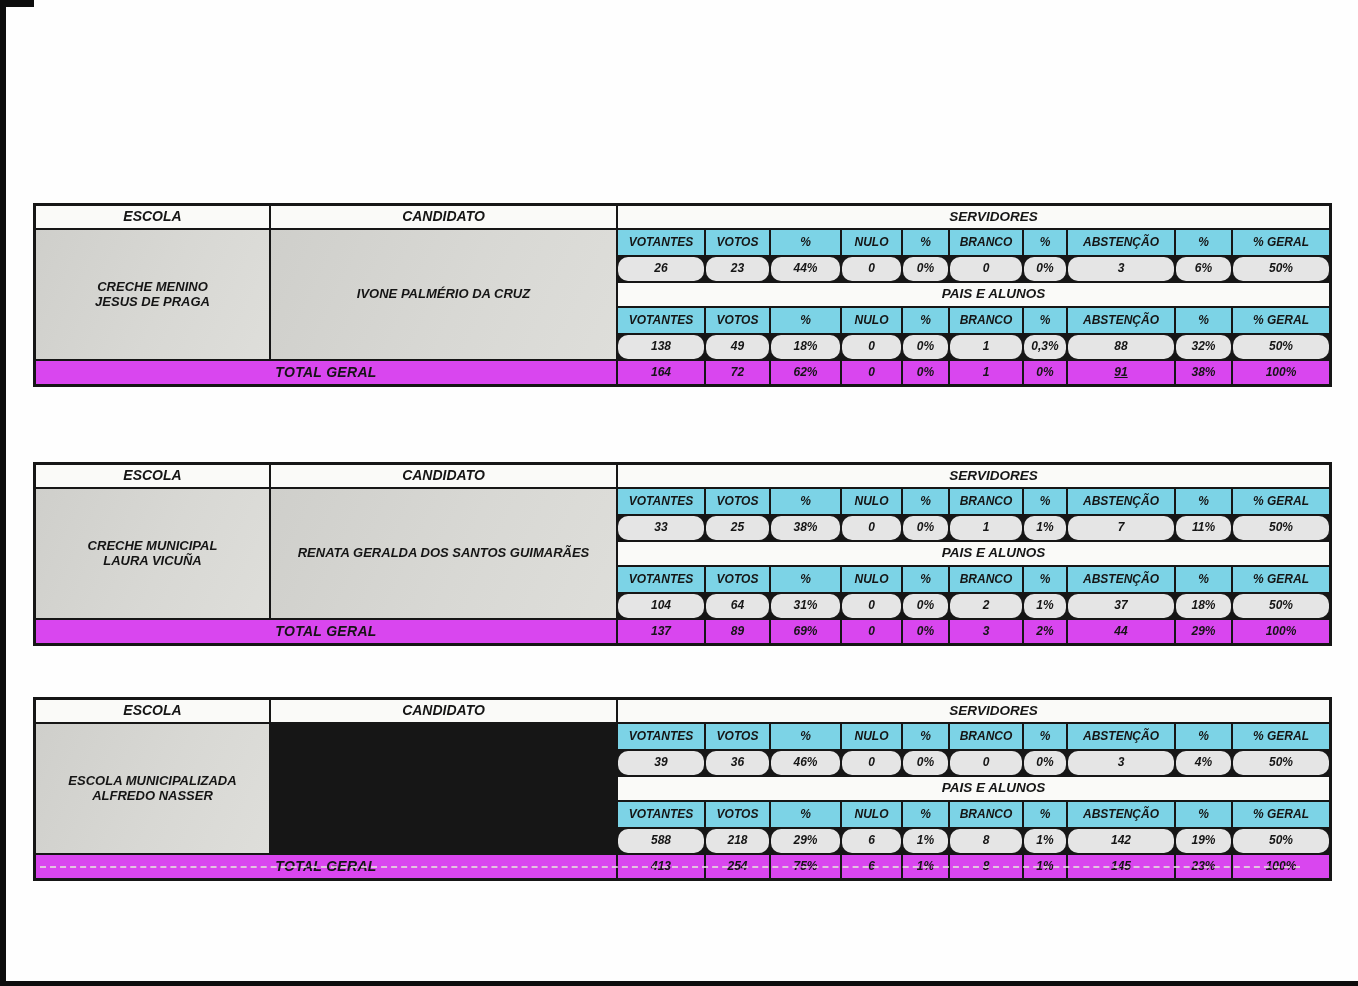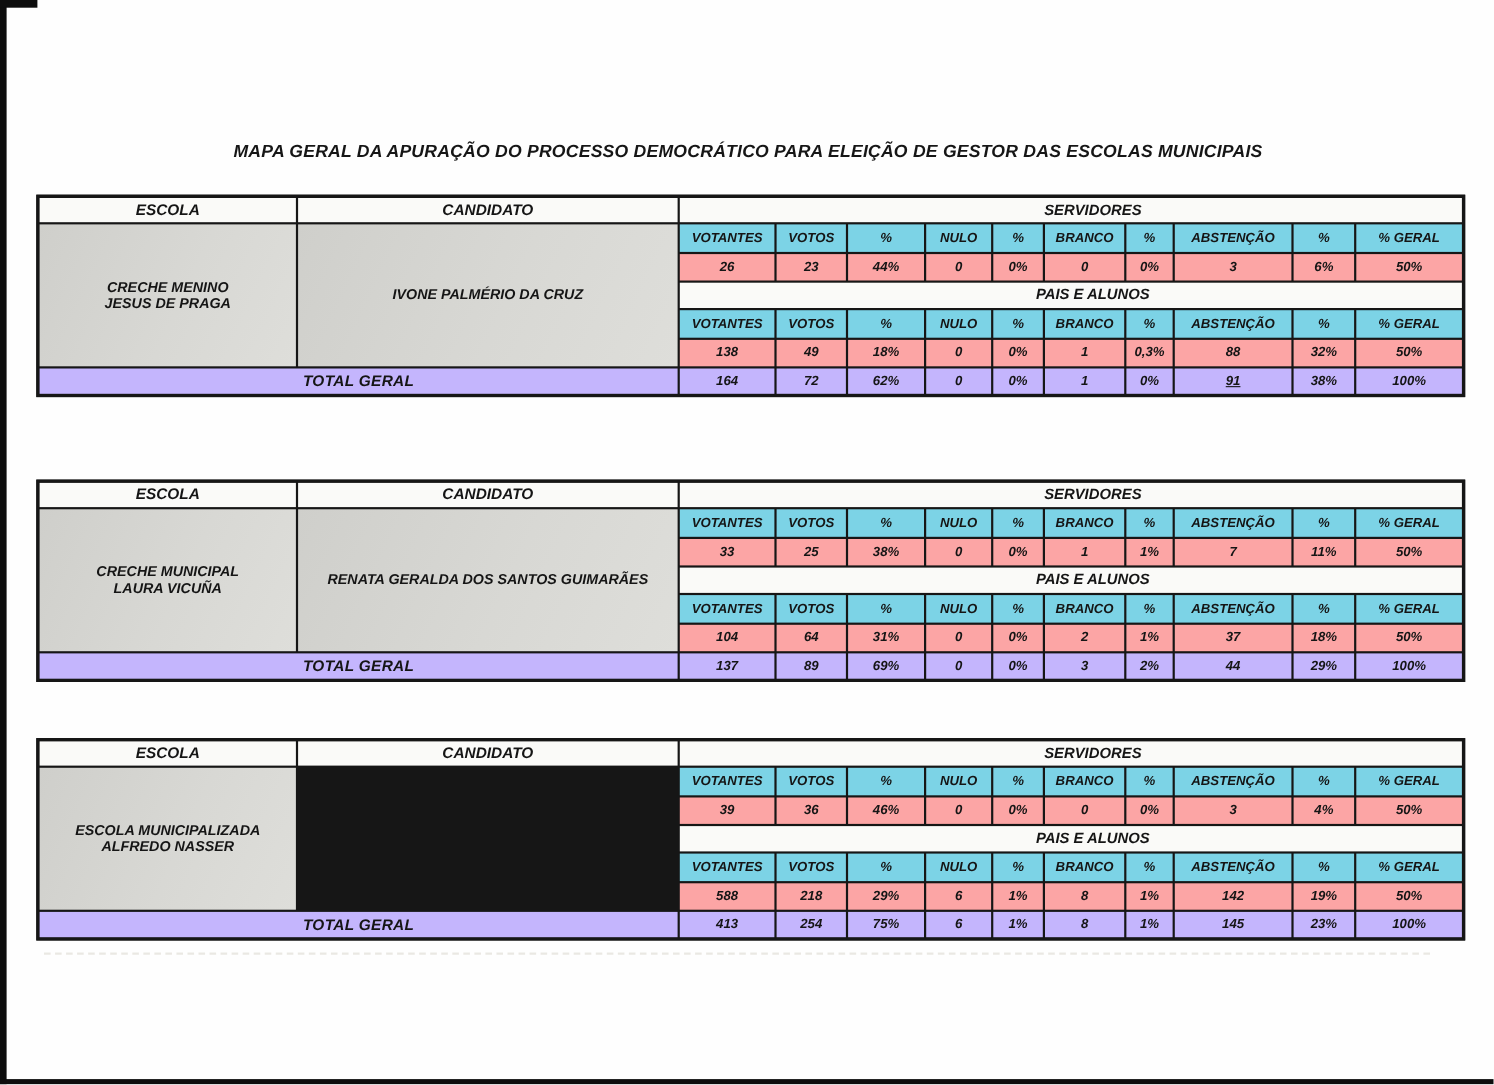--- a/index.html
+++ b/index.html
@@ -13,53 +13,52 @@
   .title{
     position:absolute;left:60px;top:130px;width:1240px;margin:0;
     text-align:center;font-size:16px;font-weight:bold;font-style:italic;
     letter-spacing:.2px;color:#161616;
   }
   .vtable{
     position:absolute;left:33px;width:1293px;
     display:grid;
     grid-template-columns:233px 345px 86px 63px 69px 59px 45px 72px 42px 106px 55px minmax(0,1fr);
     grid-template-rows:22px 25px 24px 23px 25px 24px 23px;
-    gap:2px;background:#161616;border:3px solid #161616;
+    gap:2px;background:#161616;border:3px solid #161616;margin-top:26px;
   }
   .t0{top:177px;} .t1{top:436px;} .t2{top:671px;}
   .cell{
     display:flex;align-items:center;justify-content:center;
     font-weight:bold;font-style:italic;text-align:center;
     line-height:1.1;overflow:hidden;white-space:nowrap;
   }
   .c-white{background:#fafaf8;}
   .c-blue{background:#7cd3e6;}
-  .c-green{background:#fca5a5;}
-  .c-yellow{background:#c4b5fd;}
+  .c-green{background:#e5e5e5;border-radius:10px;}
+  .c-yellow{background:#d946ef;}
   .c-gray{background:linear-gradient(115deg,#cfcfcb 0%,#d8d8d4 55%,#dededa 100%);}
   .h-lbl{font-size:14px;}
   .h-sec{font-size:13.5px;padding-left:40px;}
   .h-col{font-size:12px;}
   .v-num{font-size:12px;}
   .name{font-size:13px;flex-direction:column;white-space:normal;}
   .name span{display:block;}
   .total-lbl{font-size:14px;letter-spacing:.3px;}
   .artifact-line{
     position:absolute;left:40px;top:866px;width:1260px;height:0;
     border-top:2px dashed #e6e3dd;opacity:.8;
   }
 </style>
 </head>
 <body>
 
 <div class="page">
   <div class="edge-left"></div>
   <div class="edge-bottom"></div>
   <div class="corner-notch"></div>
-  <h1 class="title">MAPA GERAL DA APURAÇÃO DO PROCESSO DEMOCRÁTICO PARA ELEIÇÃO DE GESTOR DAS ESCOLAS MUNICIPAIS</h1>
   <div id="tables">
       <div class="vtable t0">
         <div class="cell c-white h-lbl" style="grid-area: 1 / 1;">ESCOLA</div>
         <div class="cell c-white h-lbl" style="grid-area: 1 / 2;">CANDIDATO</div>
         <div class="cell c-white h-sec" style="grid-area: 1 / 3 / auto / -1;">SERVIDORES</div>
         <div class="cell c-gray name" style="grid-area: 2 / 1 / span 5;">
           <span>CRECHE MENINO</span>
           <span>JESUS DE PRAGA</span>
         </div>
         <div class="cell c-gray name" style="grid-area: 2 / 2 / span 5;">IVONE PALMÉRIO DA CRUZ</div>

